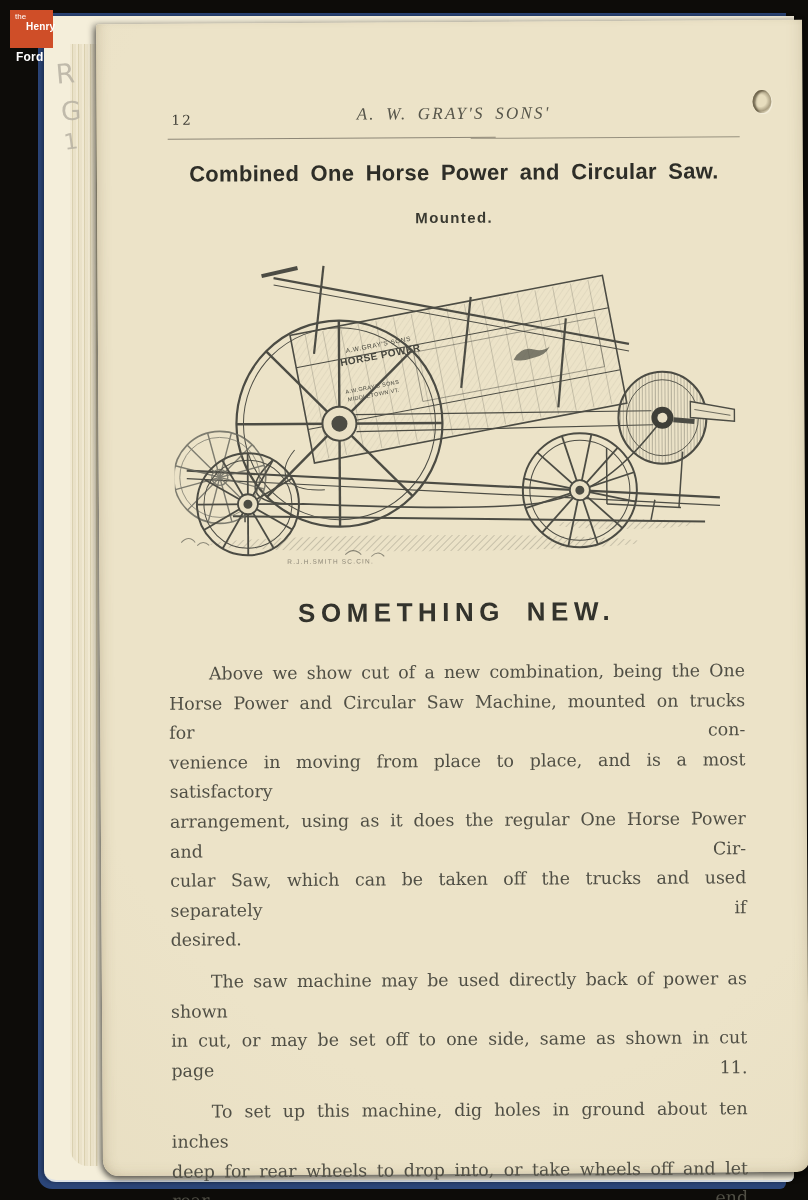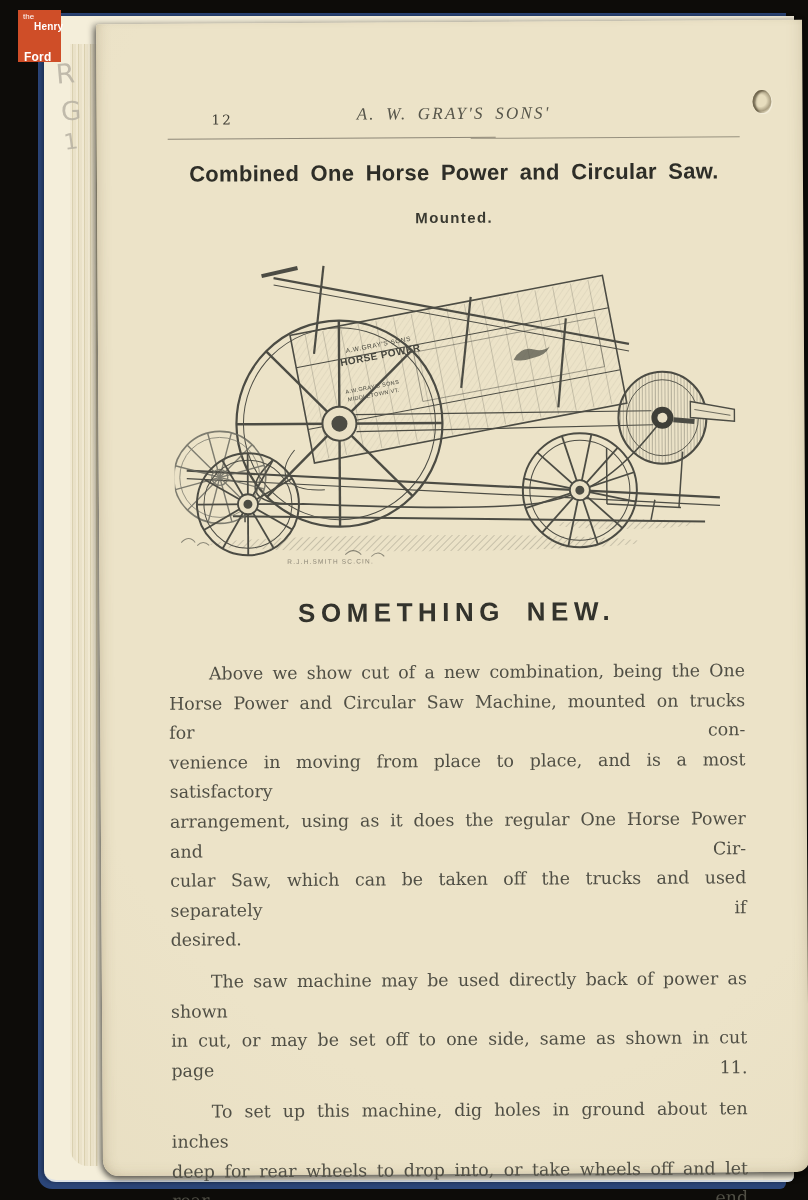--- a/index.html
+++ b/index.html
@@ -17,42 +17,42 @@
          border-bottom-left-radius:18px;opacity:.9;}
   .page{position:absolute;left:96px;top:22px;width:706px;height:1152px;
         background:radial-gradient(120% 100% at 55% 38%, #ece3c8 55%, #e5dbbe 100%);
         border-radius:3px 0 12px 16px;
         transform:rotate(-0.35deg);transform-origin:50% 0;
         box-shadow:-3px 0 6px rgba(0,0,0,.35), 0 4px 6px rgba(0,0,0,.5),
                    inset 9px 0 16px -12px rgba(110,92,55,.45),
                    inset -8px -6px 18px -12px rgba(110,92,55,.35);}
 
   
-  .hf-logo{position:absolute;left:18px;top:10px;width:43px;height:52px;background:#cf4e28;
+  .hf-logo{position:absolute;left:10px;top:10px;width:43px;height:38px;background:#cf4e28;
            color:#fff;font-family:"Liberation Sans",sans-serif;line-height:1;z-index:5;
            padding:3px 7px 0 5px;box-sizing:border-box;}
   .hf-the{font-size:8px;font-weight:400;display:block;}
   .hf-henry{font-size:10px;font-weight:700;display:block;margin:1px 0 0 11px;letter-spacing:.2px;}
   .hf-ford{font-size:12px;font-weight:700;display:block;margin:19px 0 0 1px;letter-spacing:.2px;}
 
   
   .pencil{position:absolute;color:#b4aea0;font-family:"DejaVu Sans",sans-serif;opacity:.8;z-index:4;}
   .pencil.m1{left:56px;top:58px;font-size:27px;transform:rotate(-5deg);}
   .pencil.m2{left:61px;top:96px;font-size:26px;transform:rotate(-3deg);}
   .pencil.m3{left:64px;top:129px;font-size:22px;transform:rotate(-8deg);}
 
   
   .punch{position:absolute;left:656px;top:70px;width:19px;height:23px;border-radius:50%;
          background:radial-gradient(circle at 42% 46%, #e7ddbe 35%, #a99e81 62%, #e9e0c5 78%);
          box-shadow:inset 3px 1px 2px rgba(55,45,25,.6), 1px 1px 1px rgba(255,255,248,.45);}
 
   
   .content{position:absolute;left:69px;top:82px;width:576px;color:#4e4d43;}
   .hdr{position:relative;height:26px;}
-  .pageno{position:absolute;left:6px;top:6px;font-size:13.5px;letter-spacing:2px;color:#3e3d35;margin-left:40px;}
+  .pageno{position:absolute;left:6px;top:6px;font-size:13.5px;letter-spacing:2px;color:#3e3d35;}
   .running{text-align:center;font-family:"Liberation Serif",serif;font-style:italic;
            font-size:17px;letter-spacing:2.2px;word-spacing:4px;color:#56554a;}
   .rule{position:relative;height:3px;margin-top:7px;}
   .rule::before{content:"";position:absolute;left:2px;top:0;width:57%;height:1px;background:#8d8777;}
   .rule::after{content:"";position:absolute;left:53%;top:1px;right:2px;height:1px;background:#97917f;}
 
   .title{margin-top:20px;text-align:center;font-family:"Liberation Sans",sans-serif;
          font-weight:700;font-size:22px;letter-spacing:.3px;word-spacing:5px;color:#2e2e28;}
   .subtitle{margin-top:23px;text-align:center;font-family:"Liberation Sans",sans-serif;
             font-weight:700;font-size:15px;letter-spacing:1.4px;color:#3a3a31;}

